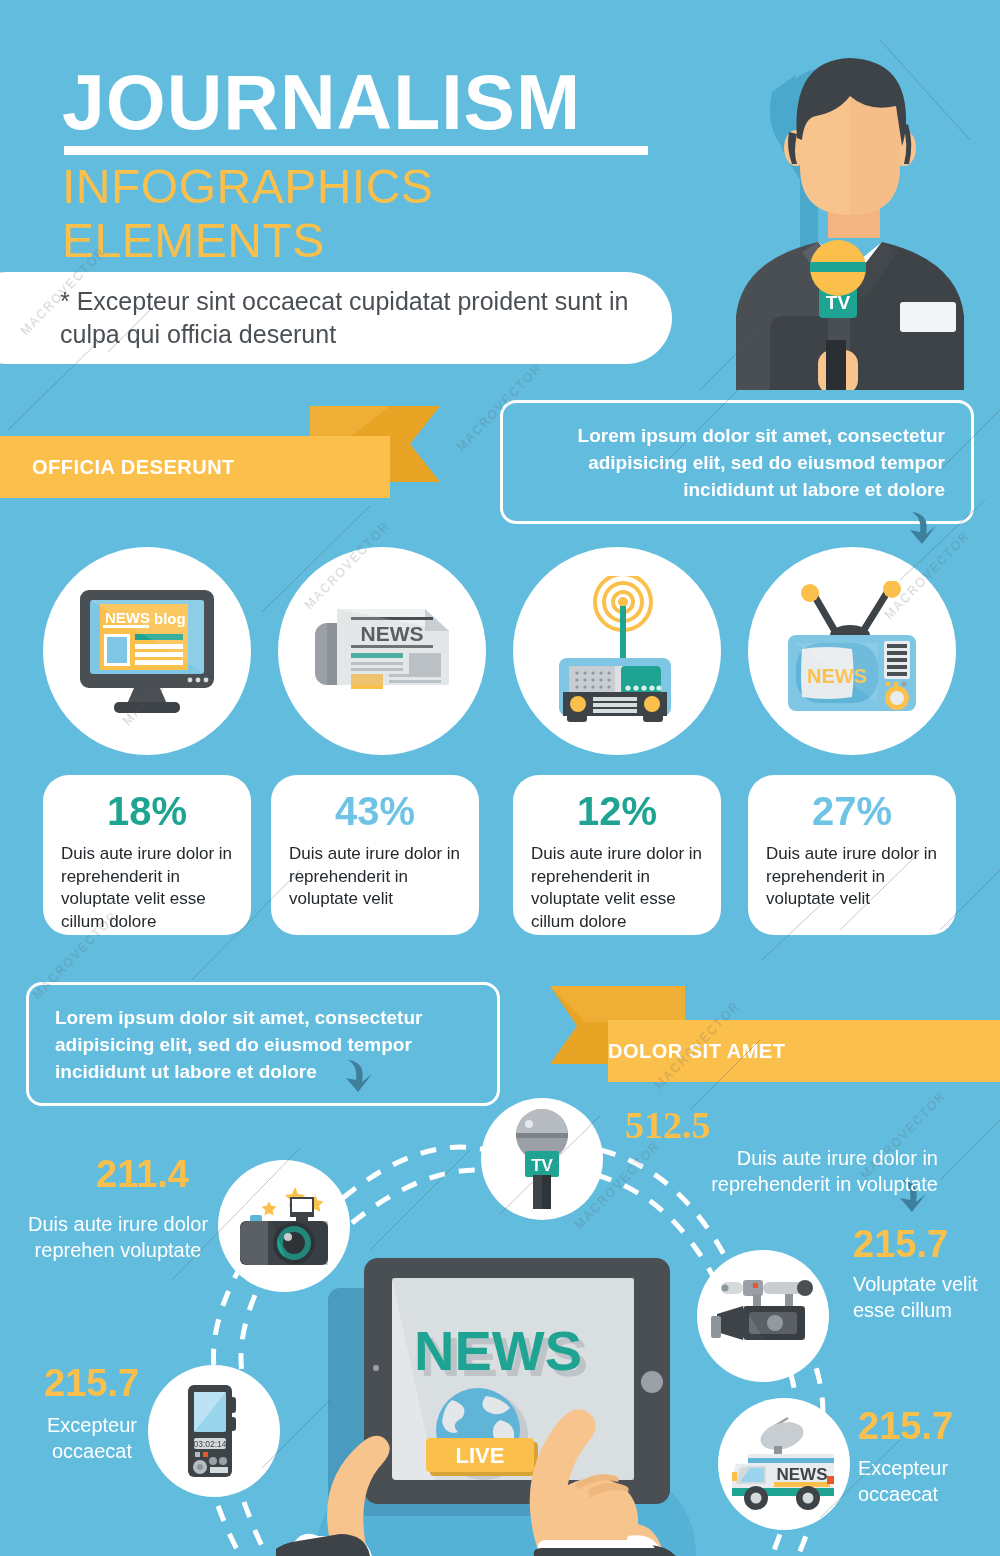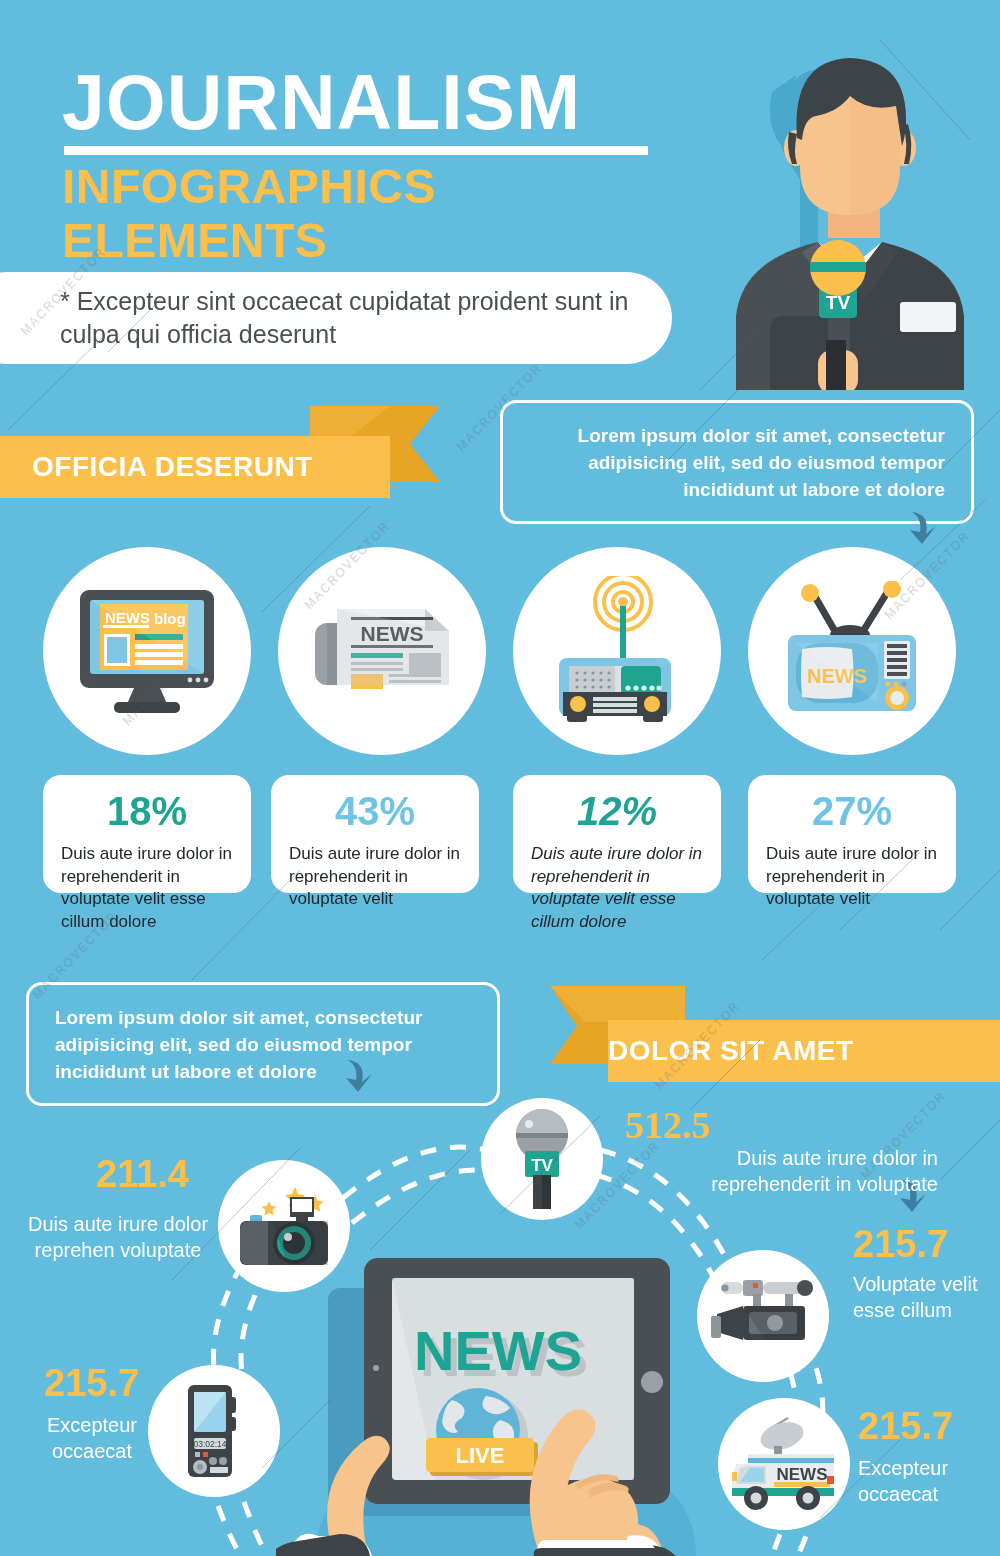--- a/index.html
+++ b/index.html
@@ -16,21 +16,21 @@
   .title{
     position:absolute;left:62px;top:58px;
     font-size:77px;font-weight:bold;color:#ffffff;
     letter-spacing:1px;line-height:0.95;margin-top:8px;
   }
   .title-rule{
     position:absolute;left:64px;top:146px;width:584px;height:9px;background:#ffffff;
   }
   .subtitle{
     position:absolute;left:62px;top:160px;
-    font-size:48px;font-weight:bold;color:#FBC04B;
+    font-size:48px;font-weight:normal;color:#FBC04B;
     line-height:1.12;letter-spacing:0.5px;
   }
   .lead-banner{
     position:absolute;left:-40px;top:272px;width:712px;height:92px;
     background:#ffffff;border-radius:46px;
     display:flex;align-items:center;
   }
   .lead-banner-text{
     margin-left:100px;margin-right:30px;
     font-size:25px;color:#4A4F54;line-height:1.32;font-weight:normal;
@@ -39,21 +39,21 @@
   
   .reporter{position:absolute;left:700px;top:30px;width:300px;height:360px;}
 
   
   .ribbon-tail{position:absolute;}
   .ribbon-bar{
     position:absolute;background:#FBC04B;
     display:flex;align-items:center;
   }
   .ribbon-label{
-    font-size:28px;font-weight:bold;color:#ffffff;letter-spacing:0.5px;
+    font-size:20px;font-weight:bold;color:#ffffff;letter-spacing:0.5px;
   }
 
   
   .bubble{
     position:absolute;border:3px solid #ffffff;border-radius:16px;
     box-sizing:border-box;
   }
   .bubble-text{
     font-size:19px;color:#ffffff;line-height:1.42;font-weight:bold;
     padding:20px 26px;
@@ -62,22 +62,22 @@
 
   
   .media-circle{
     position:absolute;width:208px;height:208px;border-radius:50%;
     background:#ffffff;
     display:flex;align-items:center;justify-content:center;
   }
 
   
   .stat-card{
-    position:absolute;width:208px;height:118px;background:#ffffff;
-    border-radius:18px;box-sizing:border-box;padding:16px 18px 8px 18px;
+    position:absolute;width:208px;height:160px;background:#ffffff;
+    border-radius:26px;box-sizing:border-box;padding:16px 18px 8px 18px;
   }
   .stat-pct{
     font-size:40px;font-weight:bold;text-align:center;line-height:1;
     margin-bottom:12px;
   }
   .stat-desc{
     font-size:17px;color:#23282C;line-height:1.33;
   }
 
   
@@ -292,21 +292,21 @@
   </div>
 
   <div class="stat-card" style="left:43px;top:775px;">
     <div class="stat-pct" style="color:#1FA392">18%</div>
     <div class="stat-desc">Duis aute irure dolor in reprehenderit in voluptate velit esse cillum dolore</div>
   </div>
   <div class="stat-card" style="left:271px;top:775px;">
     <div class="stat-pct" style="color:#6FC3E4">43%</div>
     <div class="stat-desc">Duis aute irure dolor in reprehenderit in voluptate velit</div>
   </div>
-  <div class="stat-card" style="left:513px;top:775px;font-style:italic;">
+  <div class="stat-card" style="left:513px;top:775px;">
     <div class="stat-pct" style="color:#1FA392">12%</div>
     <div class="stat-desc">Duis aute irure dolor in reprehenderit in voluptate velit esse cillum dolore</div>
   </div>
   <div class="stat-card" style="left:748px;top:775px;">
     <div class="stat-pct" style="color:#6FC3E4">27%</div>
     <div class="stat-desc">Duis aute irure dolor in reprehenderit in voluptate velit</div>
   </div>
 
   <div class="bubble" style="left:26px;top:982px;width:474px;height:124px;">
     <div class="bubble-text">Lorem ipsum dolor sit amet, consectetur adipisicing elit, sed do eiusmod tempor incididunt ut labore et dolore</div>

